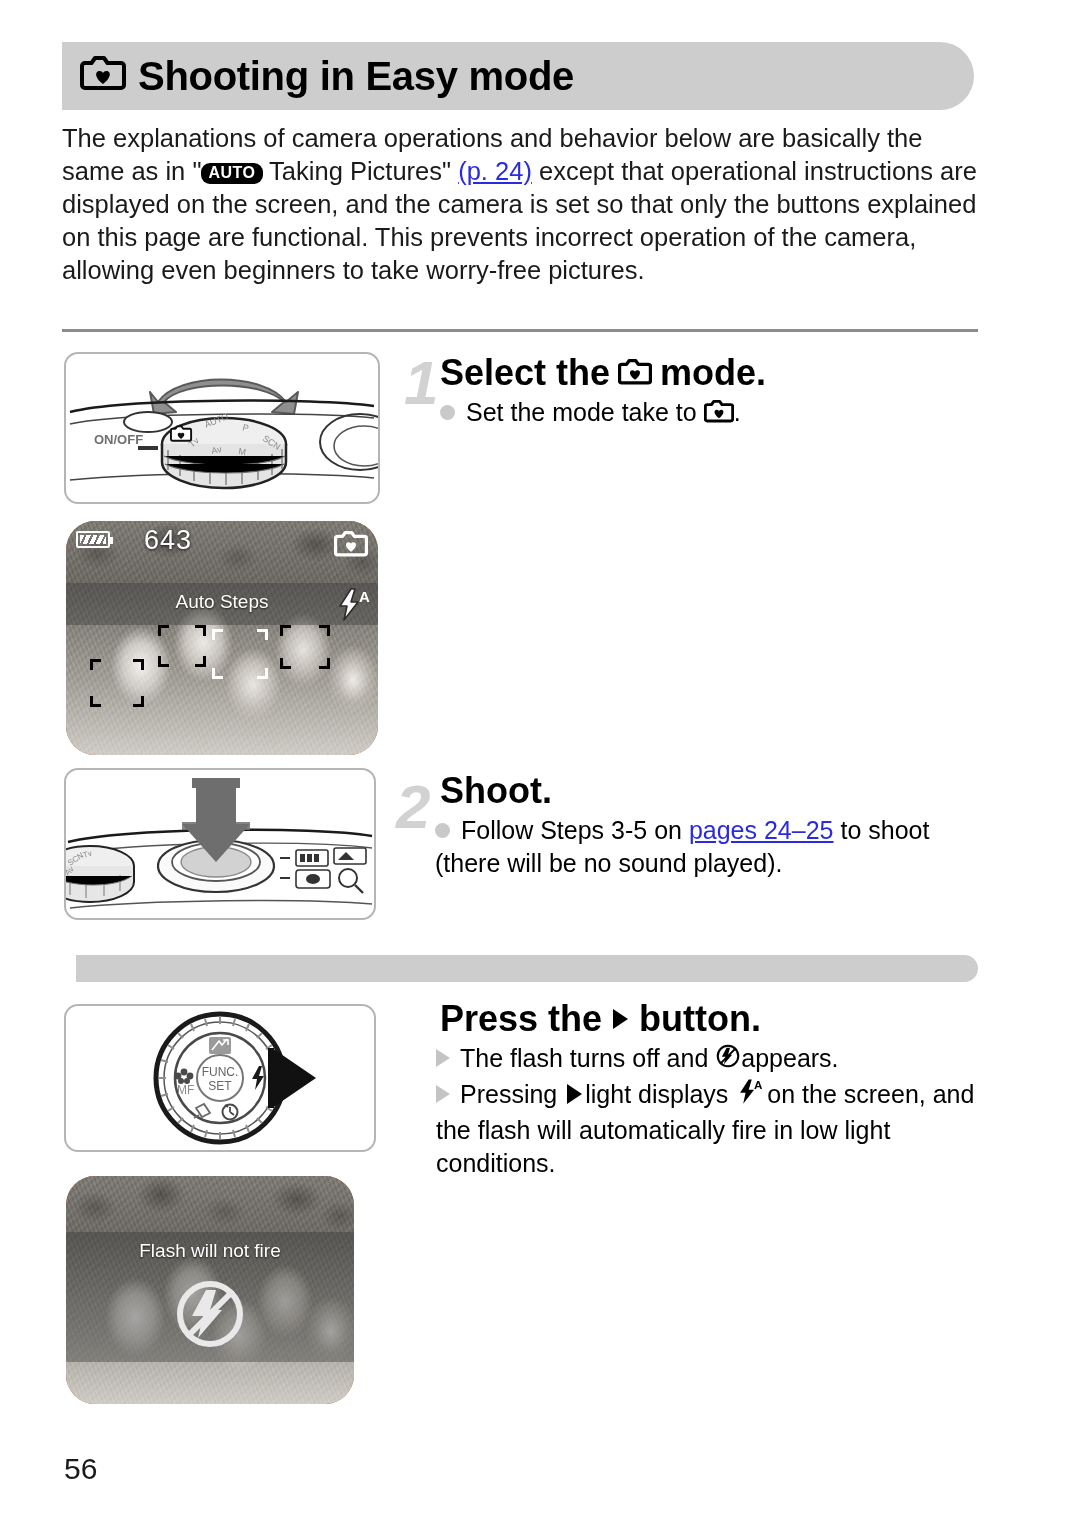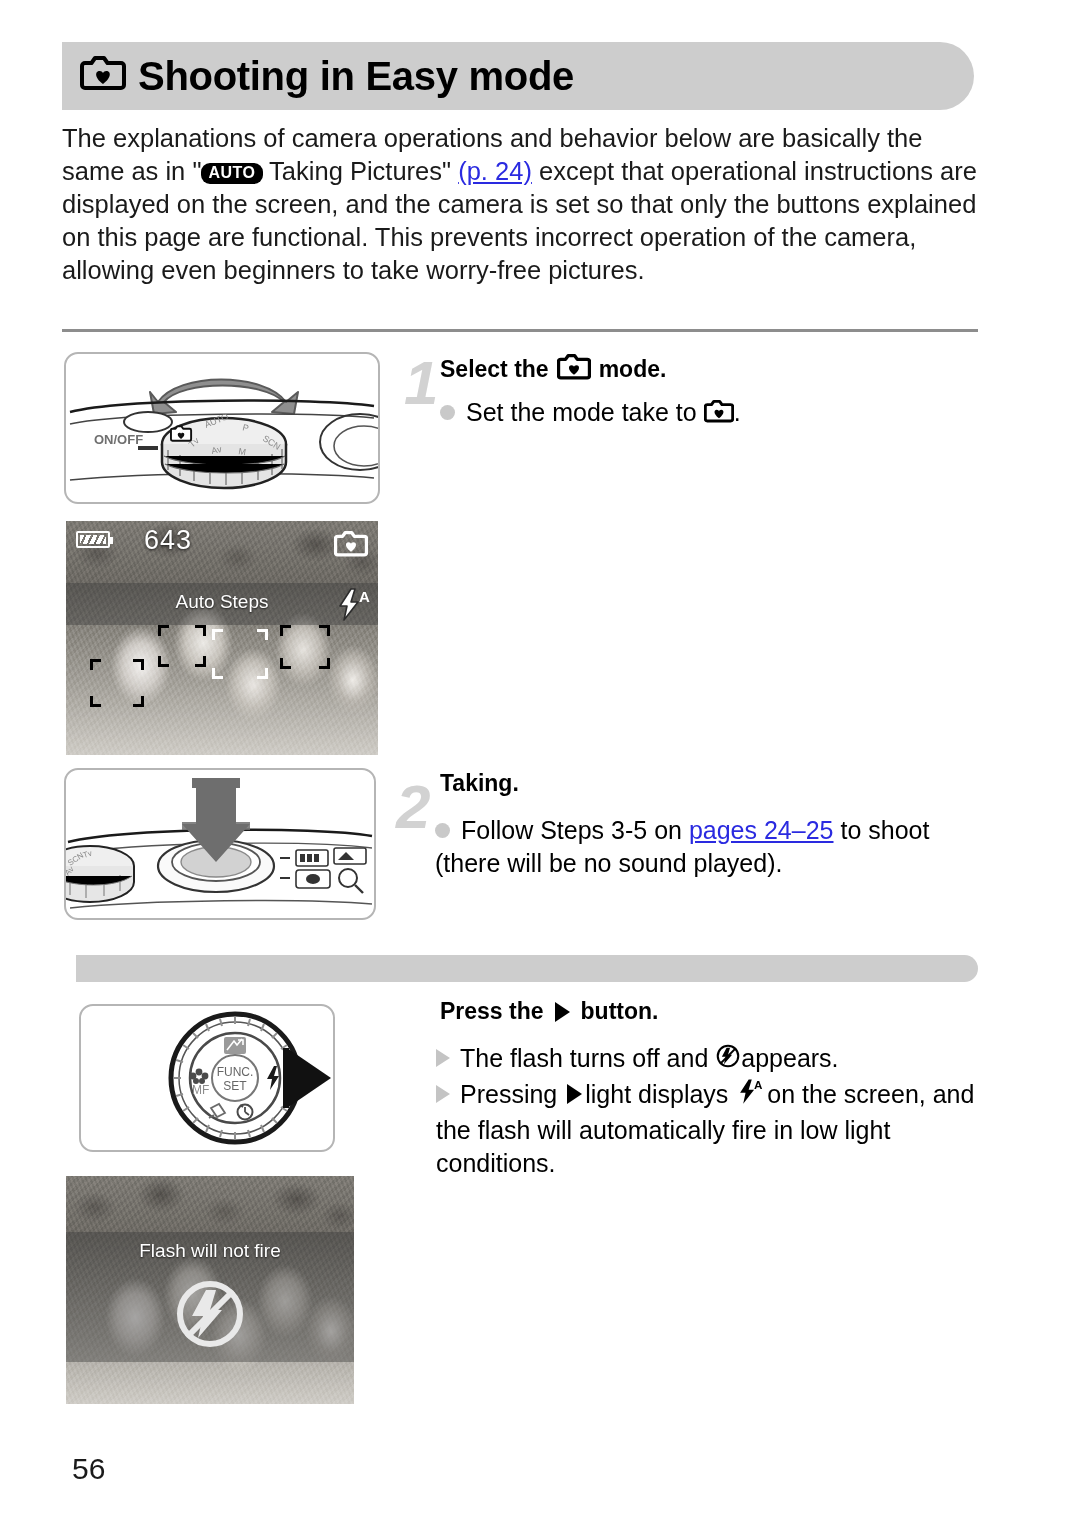--- a/index.html
+++ b/index.html
@@ -79,26 +79,27 @@
     position: absolute;
     border: 2px solid #b5b5b5;
     border-radius: 14px;
     background: #fff;
     overflow: hidden;
   }
   .lcd {
     position: absolute;
     background: #c2410c;
     overflow: hidden;
+    border-radius: 29px;
   }
 
   
   #panel-mode-dial { left: 64px; top: 352px; width: 316px; height: 152px; }
   #panel-shutter   { left: 64px; top: 768px; width: 312px; height: 152px; }
-  #panel-wheel     { left: 64px; top: 1004px; width: 256px; height: 148px; margin-left: 15px; }
+  #panel-wheel     { left: 64px; top: 1004px; width: 312px; height: 148px; }
 
   
   #lcd-auto-flash  { left: 66px; top: 521px; width: 312px; height: 234px; }
   #lcd-no-flash    { left: 66px; top: 1176px; width: 288px; height: 228px; }
 
   
   .photo-bg {
     position: absolute;
     inset: 0;
     background:
@@ -181,21 +182,21 @@
   .step-num {
     position: absolute;
     font-size: 62px;
     font-weight: bold;
     color: #d2d2d2;
     font-style: italic;
     line-height: 1;
   }
   .step-title {
     position: absolute;
-    font-size: 23px;
+    font-size: 36px;
     font-weight: bold;
     display: flex;
     align-items: center;
     gap: 8px;
     white-space: nowrap;
   }
   .step-body {
     position: absolute;
     font-size: 25px;
     line-height: 33px;
@@ -238,21 +239,21 @@
     flex: 1;
     height: 27px;
     background: #cdcdcd;
     border-radius: 0 14px 14px 0;
     margin-left: 14px;
   }
 
   
   .page-number {
     position: absolute;
-    left: 72px;
+    left: 64px;
     top: 1452px;
     font-size: 30px;
     color: #1a1a1a;
   }
 
   
   .inline-icon { display:inline-block; vertical-align:middle; }
   .tri-right {
     display:inline-block;
     width:0;height:0;
@@ -452,21 +453,21 @@
     <path d="M289 115 l8 8" stroke="#333" stroke-width="2.4" fill="none"></path>
 
     <path d="M126 8 h48 v10 h-48 z" fill="#6e6e6e"></path>
     <path d="M130 18 h40 v36 h14 l-34 38 l-34 -38 h14 z" fill="#6e6e6e"></path>
     <path d="M116 52 h18 v8 h-18 z M166 52 h18 v8 h-18 z" fill="#6e6e6e" opacity="0.85"></path>
   </svg>
 </div>
 
 <div class="step-num" style="left:396px; top:776px;">2</div>
 <div class="step-title" style="left:440px; top:770px;">
-  <span>Taking.</span>
+  <span>Shoot.</span>
 </div>
 <div class="step-body" style="left:435px; top:814px; width:540px;">
   <span class="bullet-dot"></span><span>Follow Steps 3-5 on </span><span class="link">pages 24–25</span><span> to shoot (there will be no sound played).</span>
 </div>
 
 <div class="section-head">
   <div class="section-bar"></div>
 </div>
 
 <div class="panel" id="panel-wheel">

